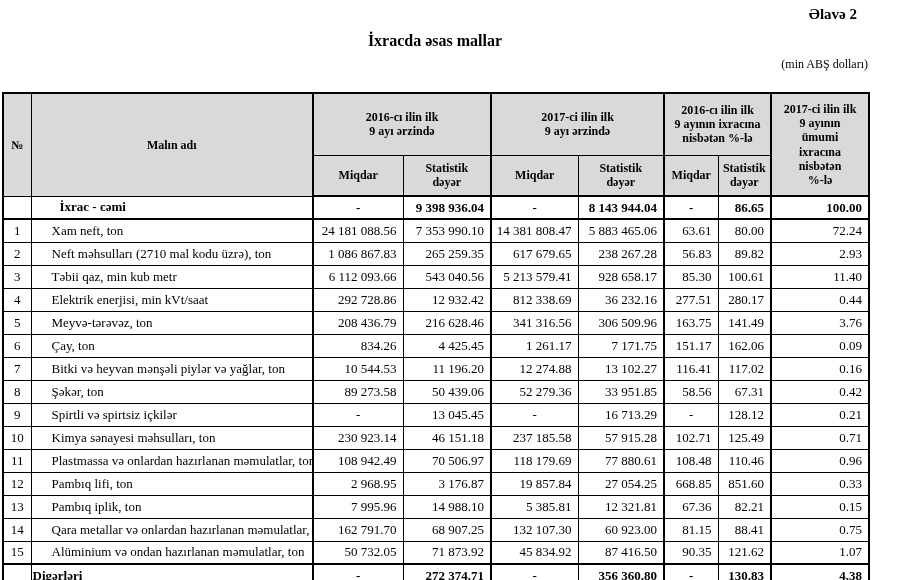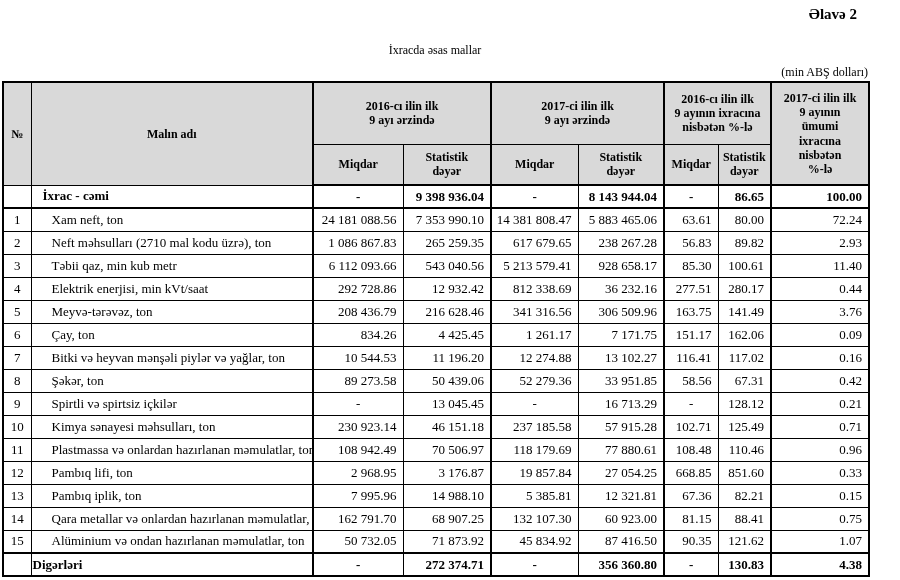--- a/index.html
+++ b/index.html
@@ -12,27 +12,27 @@
     overflow: hidden;
   }
   .annex {
     margin: 6px 43px 0 0;
     text-align: right;
     font-weight: bold;
     font-size: 15px;
   }
   .title {
     width: 866px;
-    margin: 20px 0 0 2px;
+    margin: 9px 0 0 2px;
     text-align: center;
-    font-weight: normal;
-    font-size: 12px;
+    font-weight: bold;
+    font-size: 16px;
   }
   .unit-note {
-    margin: 7px 32px 1px 0;
+    margin: 7px 32px 20px 0;
     text-align: right;
     font-size: 12px;
   }
   table {
     table-layout: fixed;
     width: 866px;
     margin-left: 2px;
     border-collapse: collapse;
     border: 2px solid #000;
   }
@@ -61,21 +61,21 @@
     vertical-align: middle;
   }
   .bl2 { border-left: 2px solid #000 !important; }
   .c-no { text-align: center; }
   .c-name { text-align: left; padding-left: 20px; }
   .c-num, .c-num-sm, .c-share { text-align: right; padding-right: 6px; }
   .c-share { }
   td.dash { text-align: center; padding-right: 0; }
   tr.bold-row td { font-weight: bold; }
   tr.total-row td { border-bottom: 2px solid #000; }
-  tr.total-row td.c-name { padding-left: 11px; }
+  tr.total-row td.c-name { padding-left: 28px; }
   tr.others-row td { border-top: 2px solid #000; }
   tr.others-row td.c-name { padding-left: 1px; }
 </style>
 </head>
 <body>
 
 <div class="annex">Əlavə 2</div>
 <div class="title">İxracda əsas mallar</div>
 <div class="unit-note">(min ABŞ dolları)</div>
 

